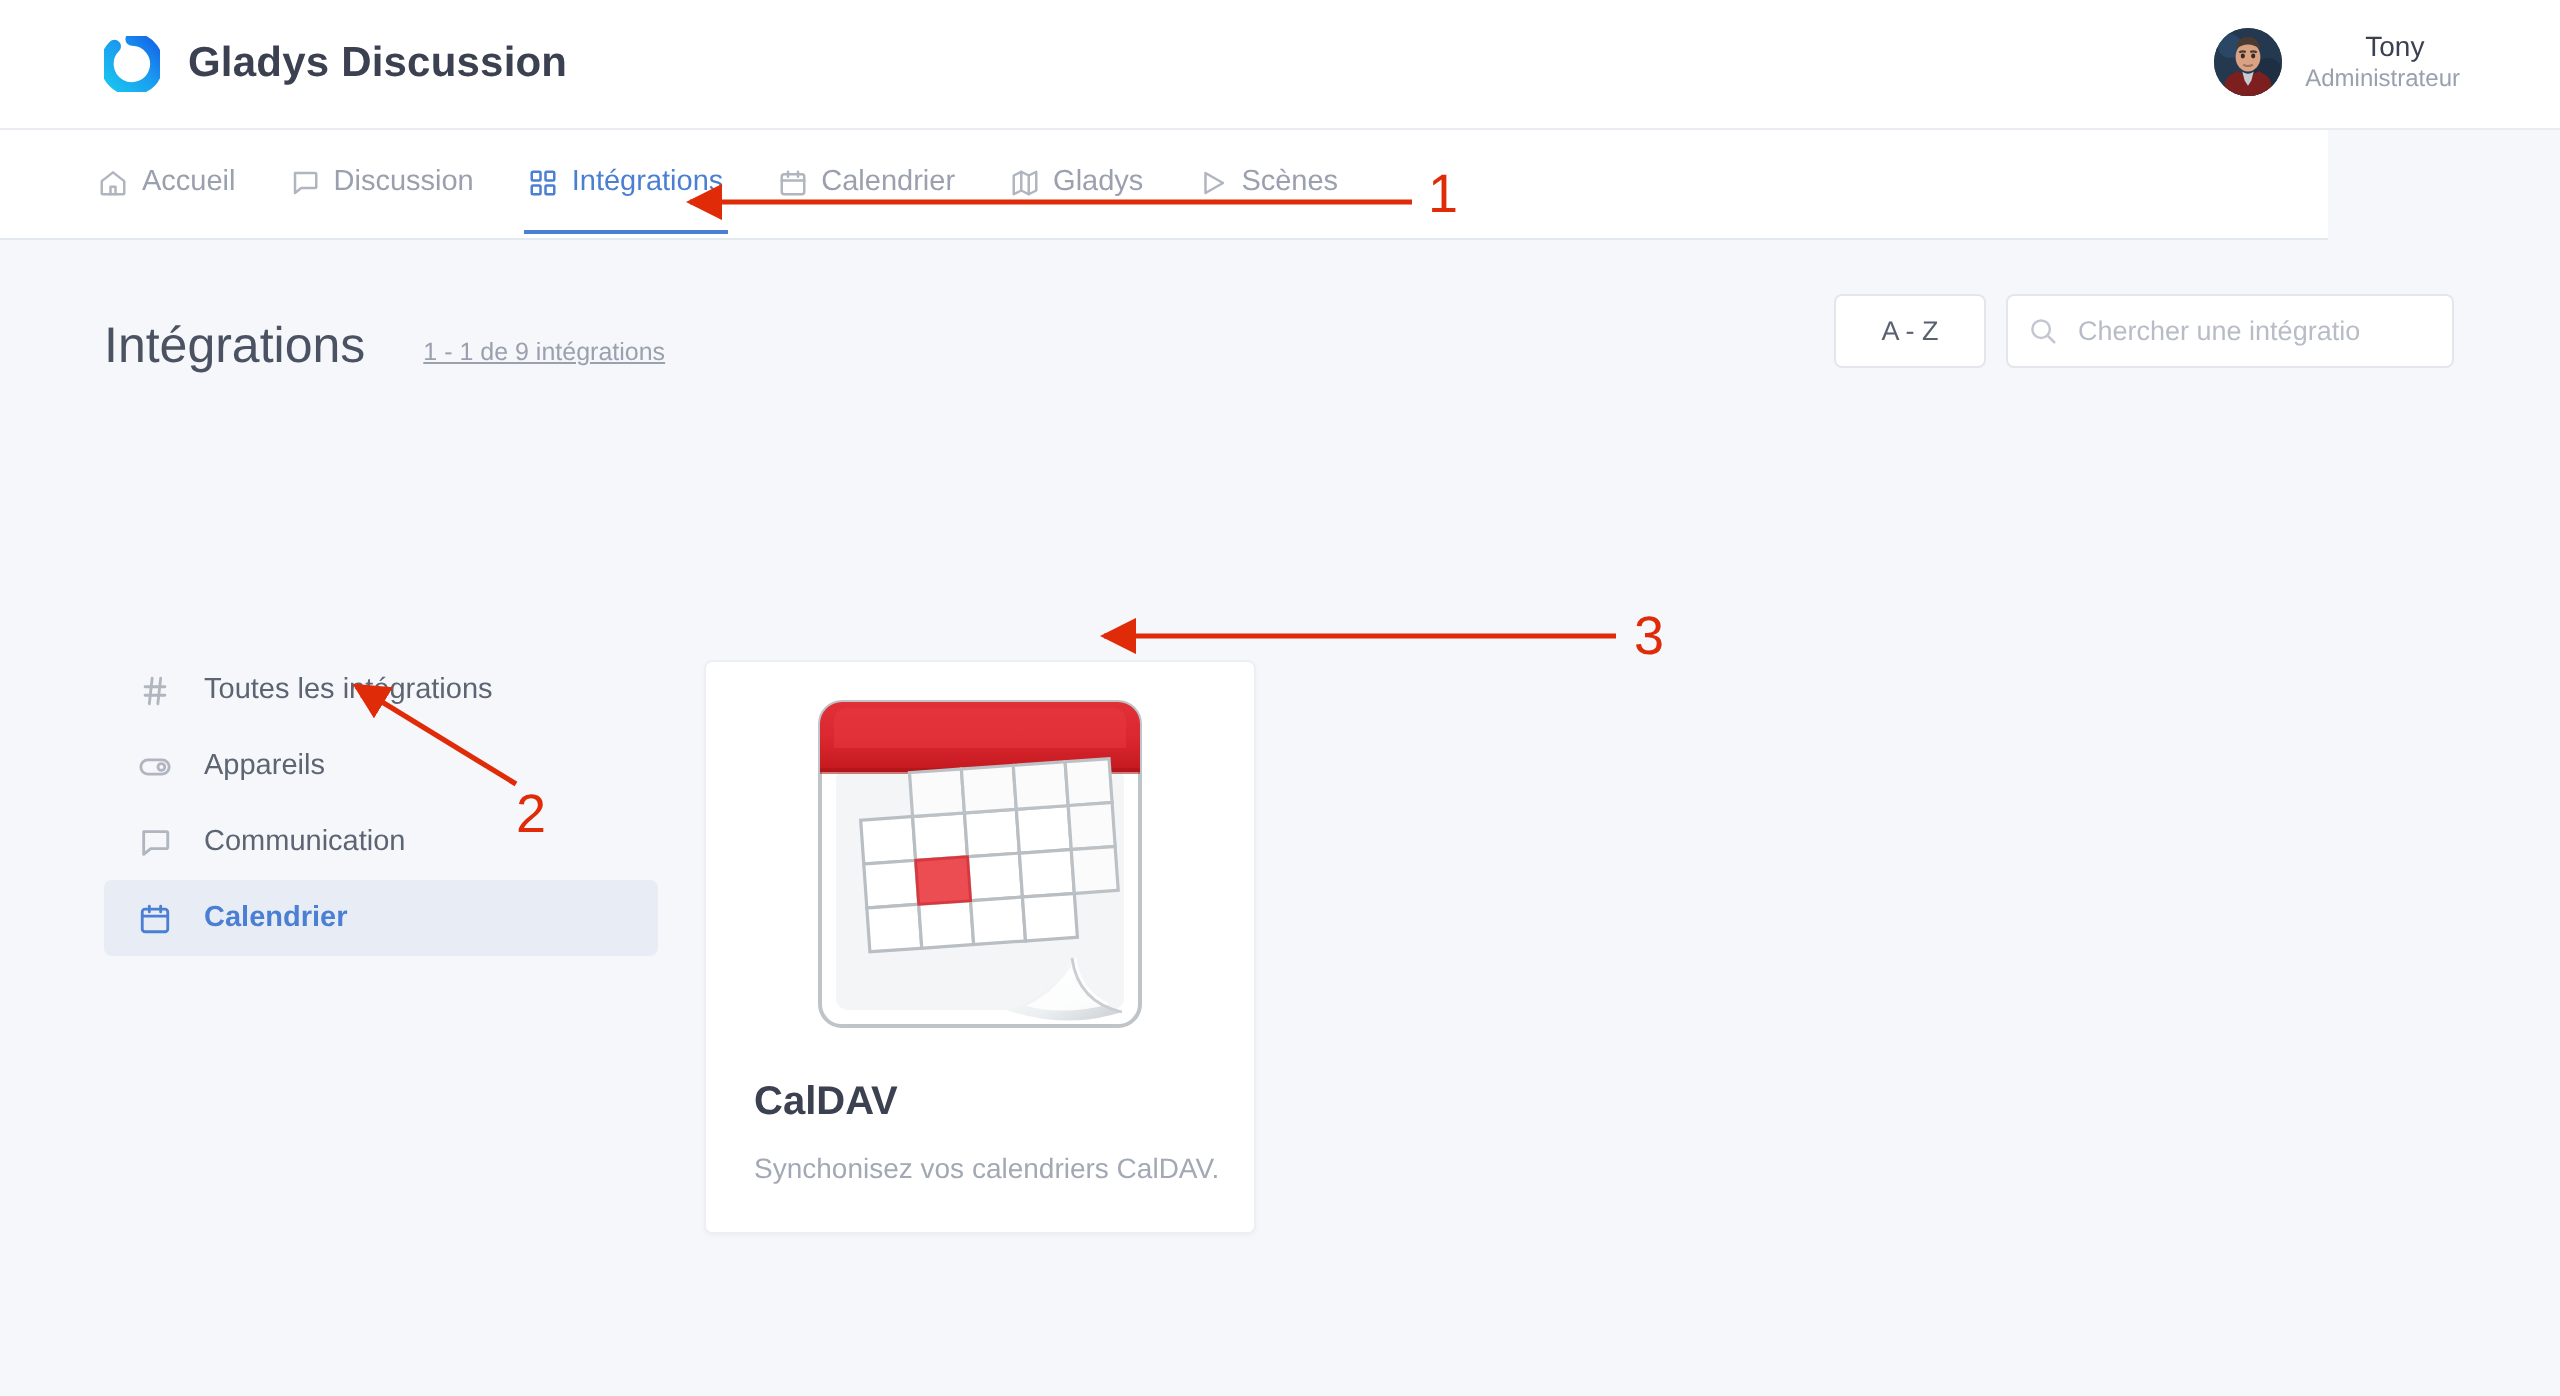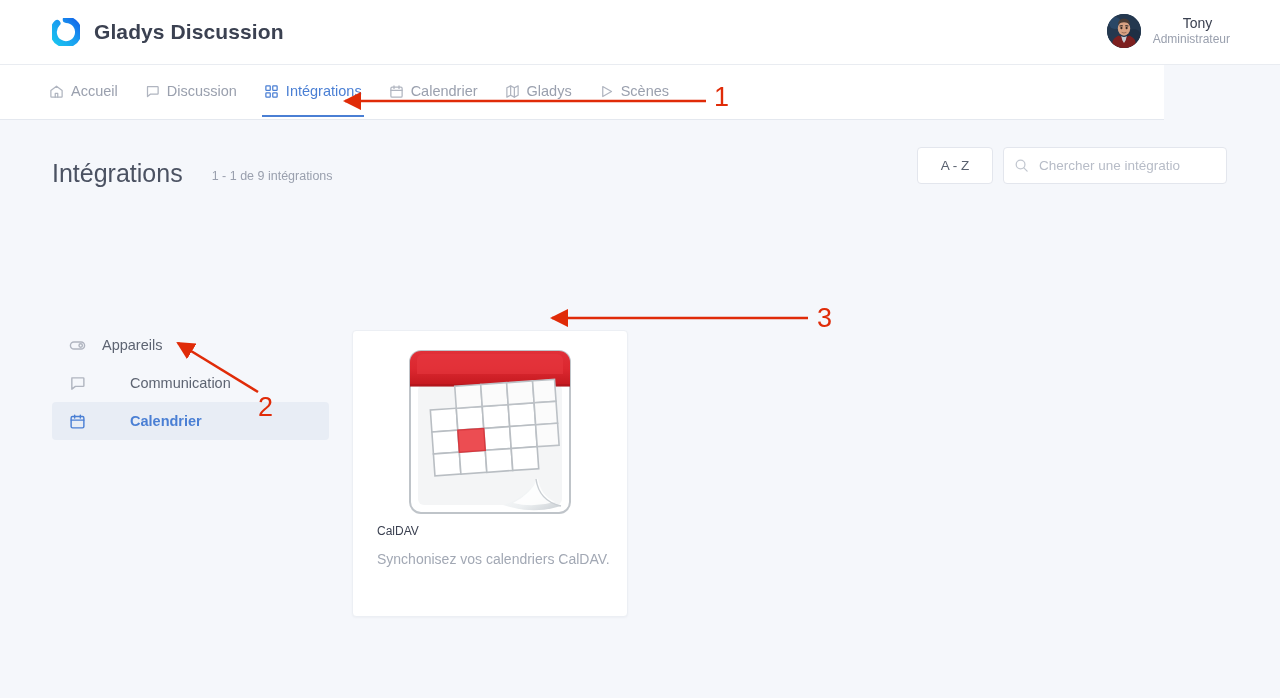--- a/index.html
+++ b/index.html
@@ -74,21 +74,21 @@
   }
 
   
   .page { position: absolute; top: 121px; left: 0; width: 1280px; height: 577px; background: #f5f7fb; }
   .page-head {
     display: flex; align-items: center;
     margin: 30px 0 0 52px;
     height: 44px;
   }
   .page-title { font-size: 25px; color: #4b5262; font-weight: normal; }
-  .page-sub { font-size: 12.5px; color: #9aa0ae; margin-left: 29px; padding-top: 6px; }
+  .page-sub { font-size: 12.5px; color: #9aa0ae; margin-left: 29px; padding-top: 6px; text-decoration: underline; }
 
   .head-tools {
     position: absolute; right: 53px; top: 147px;
     display: flex; align-items: flex-start;
   }
   .az-btn {
     width: 76px; height: 37px;
     background: #ffffff;
     border: 1px solid #e3e6ed;
     border-radius: 4px;
@@ -119,21 +119,21 @@
     width: 277px;
   }
   .side-item {
     display: flex; align-items: center;
     height: 38px;
     padding-left: 16px;
     border-radius: 4px;
     font-size: 14.5px; color: #5d6472;
     cursor: pointer;
   }
-  .side-item + .side-item { margin-top: 0px; gap: 28px; }
+  .side-item + .side-item { margin-top: 0px; }
   .side-item .sideic {
     width: 18px; flex: none; margin-right: 16px;
     display: flex; align-items: center; justify-content: center;
   }
   .side-item.active { background: #e8edf5; color: #4a7fd4; font-weight: bold; }
 
   
   .card {
     position: absolute; left: 352px; top: 209px;
     width: 276px; height: 287px;
@@ -141,22 +141,22 @@
     border: 1px solid #eceff4;
     border-radius: 4px;
     box-shadow: 0 1px 2px rgba(40,50,70,.04);
   }
   .card-illus {
     height: 193px;
     display: flex; align-items: center; justify-content: center;
     padding-top: 8px;
   }
   .card-title {
-    margin: 0 0 0 24px;
-    font-size: 12px; font-weight: normal; color: #3b4151;
+    margin: 16px 0 0 24px;
+    font-size: 20px; font-weight: bold; color: #3b4151;
   }
   .card-desc {
     margin: 13px 0 0 24px;
     font-size: 14px; color: #a2a8b4;
   }
 
   
   .annots {
     position: absolute; left: 0; top: 0;
     width: 1280px; height: 698px;
@@ -282,20 +282,28 @@
 
 <div class="page">
 
   <div class="page-head">
     <h1 class="page-title">Intégrations</h1>
     <div class="page-sub">1 - 1 de 9 intégrations</div>
   </div>
 
   <div class="sidebar">
 
+    <div class="side-item">
+      <span class="sideic">
+        <svg width="17" height="17" viewBox="0 0 24 24" fill="none" stroke="#b0b5c0" stroke-width="2" stroke-linecap="round">
+          <path d="M5 9 h14 M5 15 h14 M10 3 L8 21 M16 3 L14 21"></path>
+        </svg>
+      </span>
+      <span>Toutes les intégrations</span>
+    </div>
 
     <div class="side-item">
       <span class="sideic">
         <svg width="17" height="17" viewBox="0 0 24 24" fill="none" stroke="#b0b5c0" stroke-width="2">
           <rect x="2" y="7" width="20" height="10" rx="5"></rect>
           <circle cx="16.5" cy="12" r="2.4"></circle>
         </svg>
       </span>
       <span>Appareils</span>
     </div>

